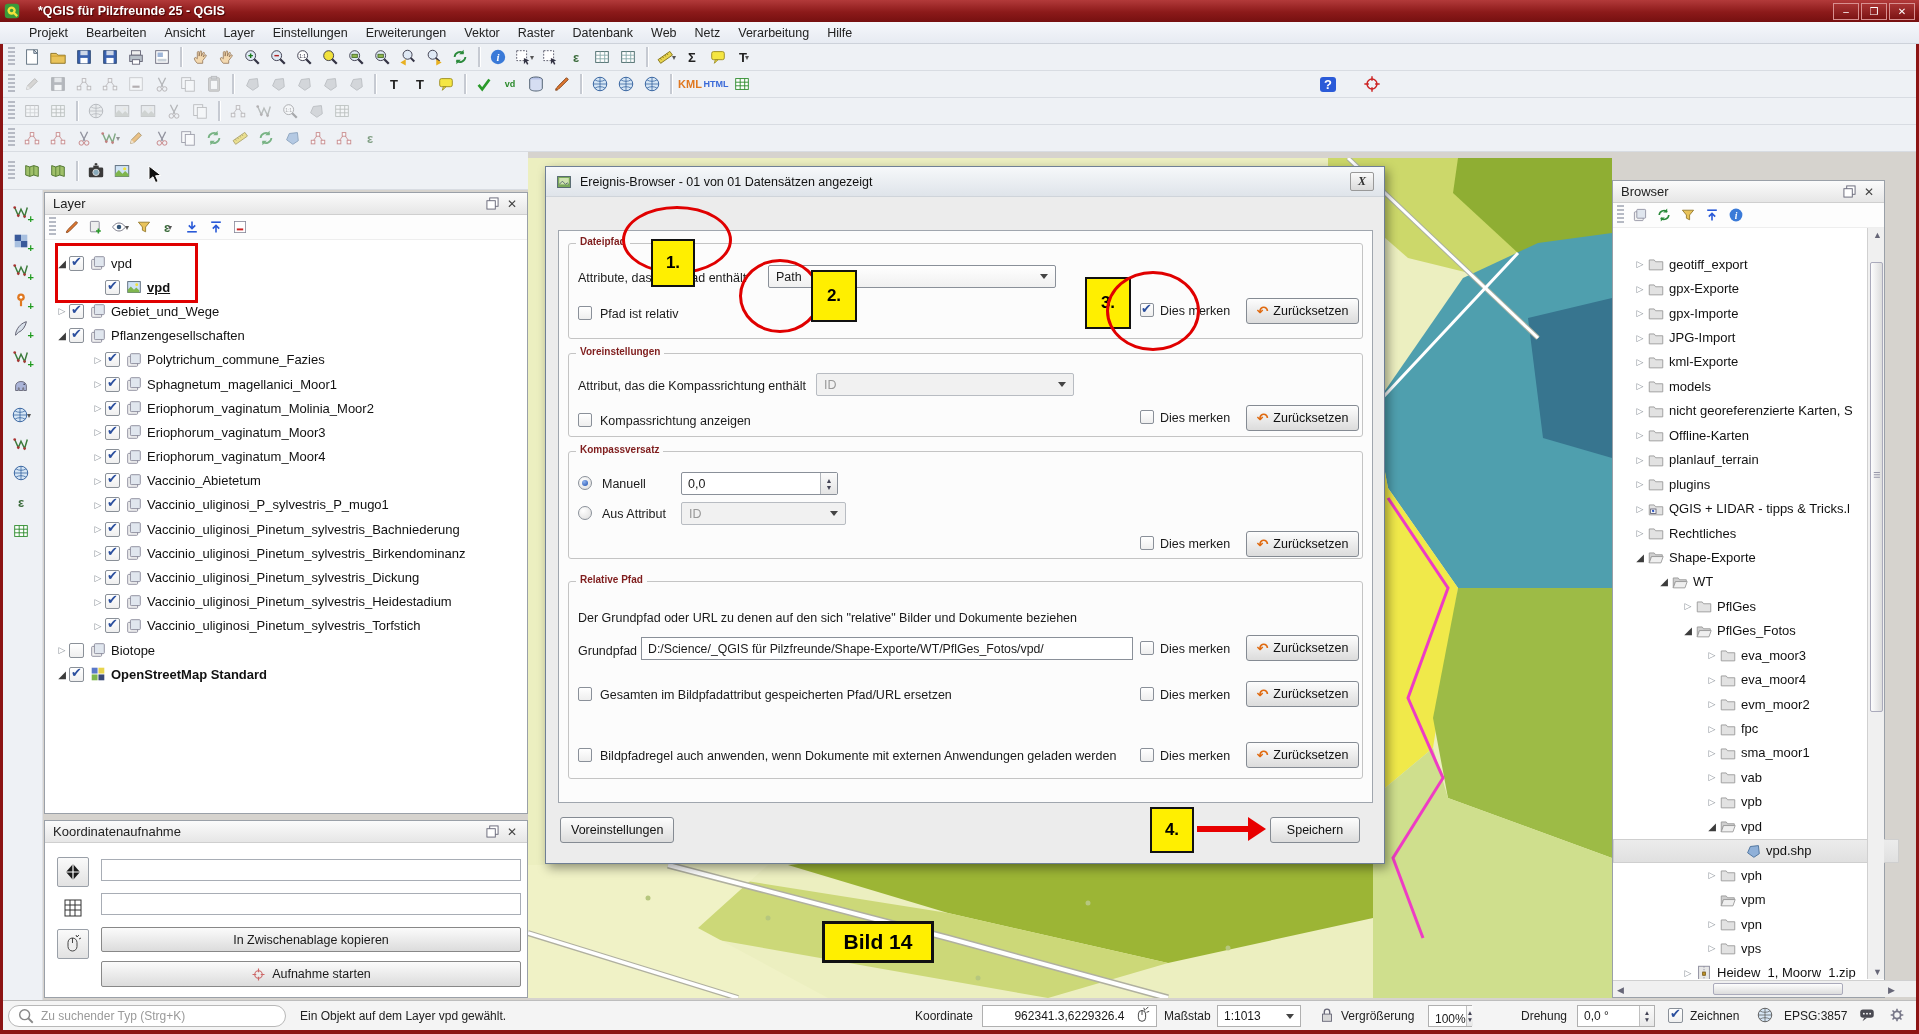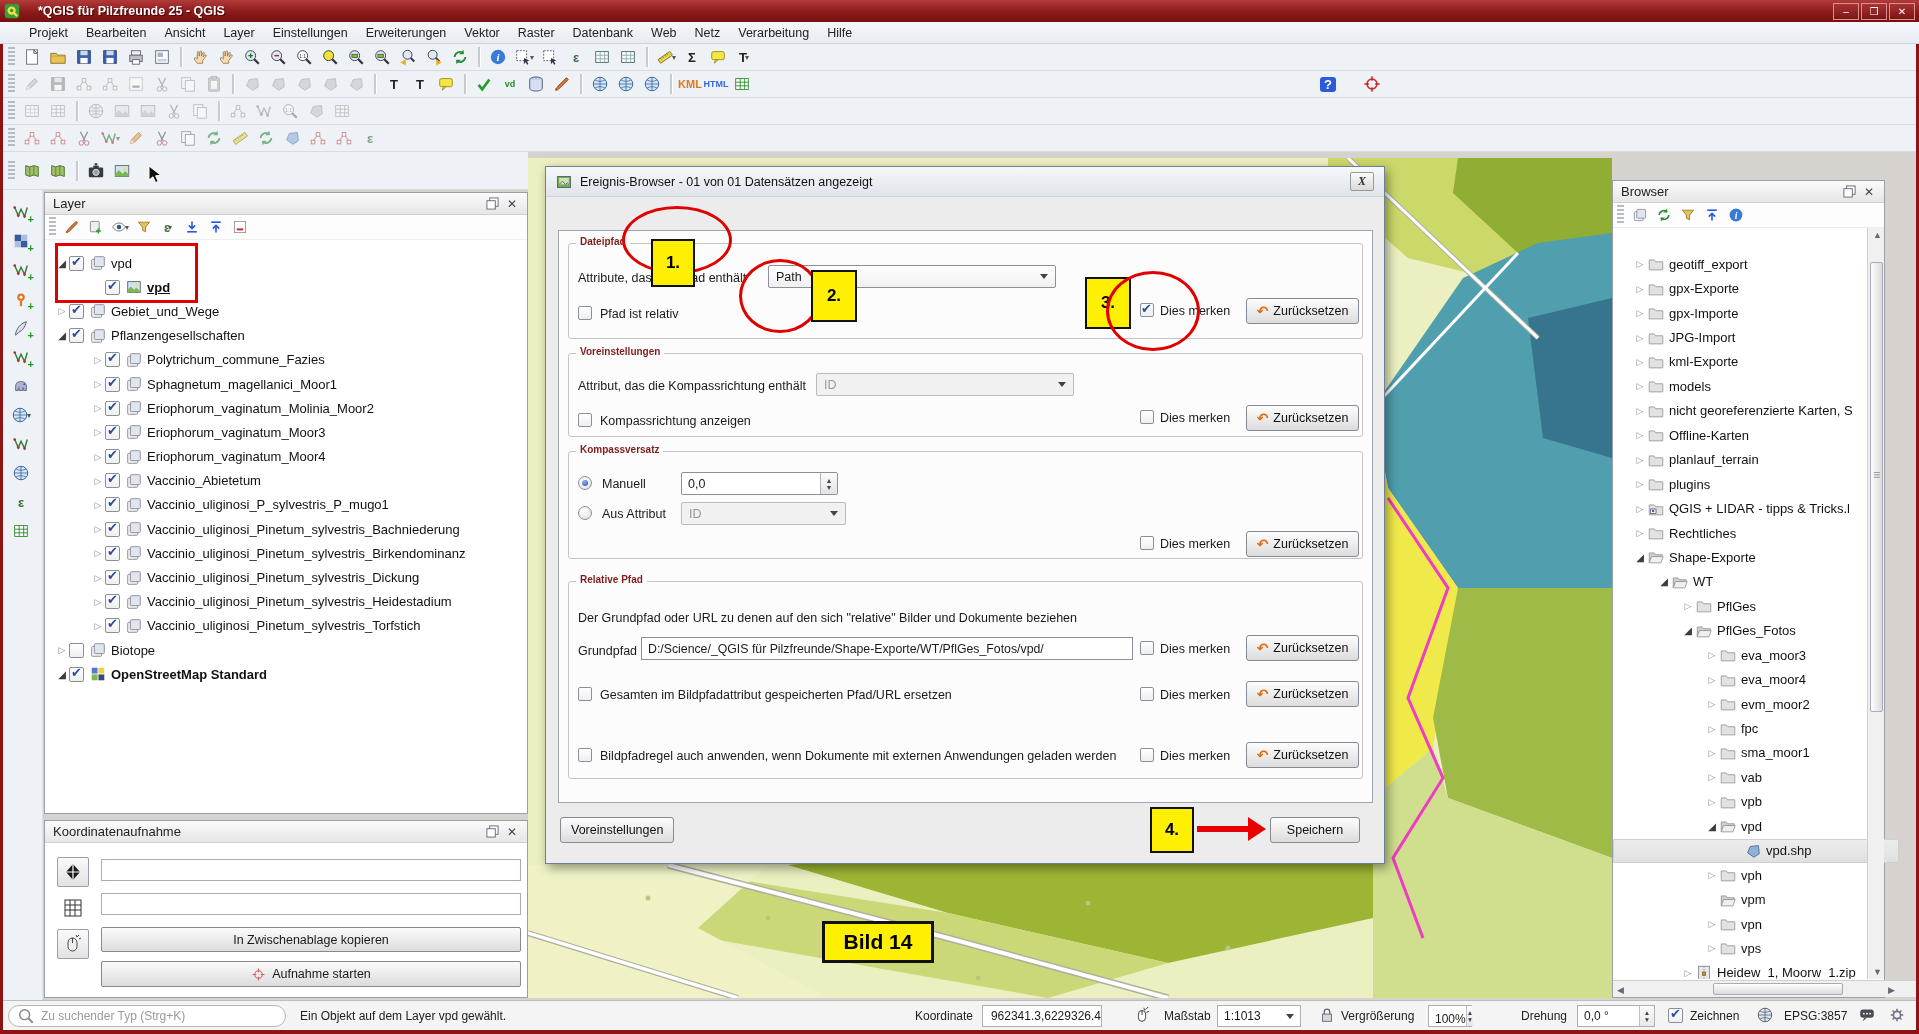--- a/index.html
+++ b/index.html
@@ -1521,21 +1521,21 @@
 <div id="statusbar">
   <div id="sb-search">
     <svg viewBox="0 0 20 20" width="13" height="13">
         <circle cx="8.5" cy="8.5" r="5.5" fill="none" stroke="#888" stroke-width="1.6"></circle>
         <path d="M12.5 12.5l5 5" stroke="#888" stroke-width="2"></path>
       </svg>
     <span>Zu suchender Typ (Strg+K)</span>
   </div>
   <span class="sbi" style="left:300px;top:8px;">Ein Objekt auf dem Layer vpd gewählt.</span>
   <span class="sbi" style="left:915px;top:8px;">Koordinate</span>
-  <div class="sfield" style="left:982px;width:120px;justify-content:flex-end;">
+  <div class="sfield" style="left:982px;width:175px;">
       <span>962341.3,6229326.4</span>
     </div>
   <span class="sbi" style="left:1133px;top:5px;">
     <svg viewBox="0 0 20 20">
         <rect x="6" y="5" width="8" height="12" rx="4" fill="#fff" stroke="#333"></rect>
         <path d="M10 5v5" stroke="#333"></path>
         <path d="M14 4l3-3M15 7l3-1M12 2l1 3" stroke="#333"></path>
       </svg>
   </span>
   <span class="sbi" style="left:1164px;top:8px;">Maßstab</span>

